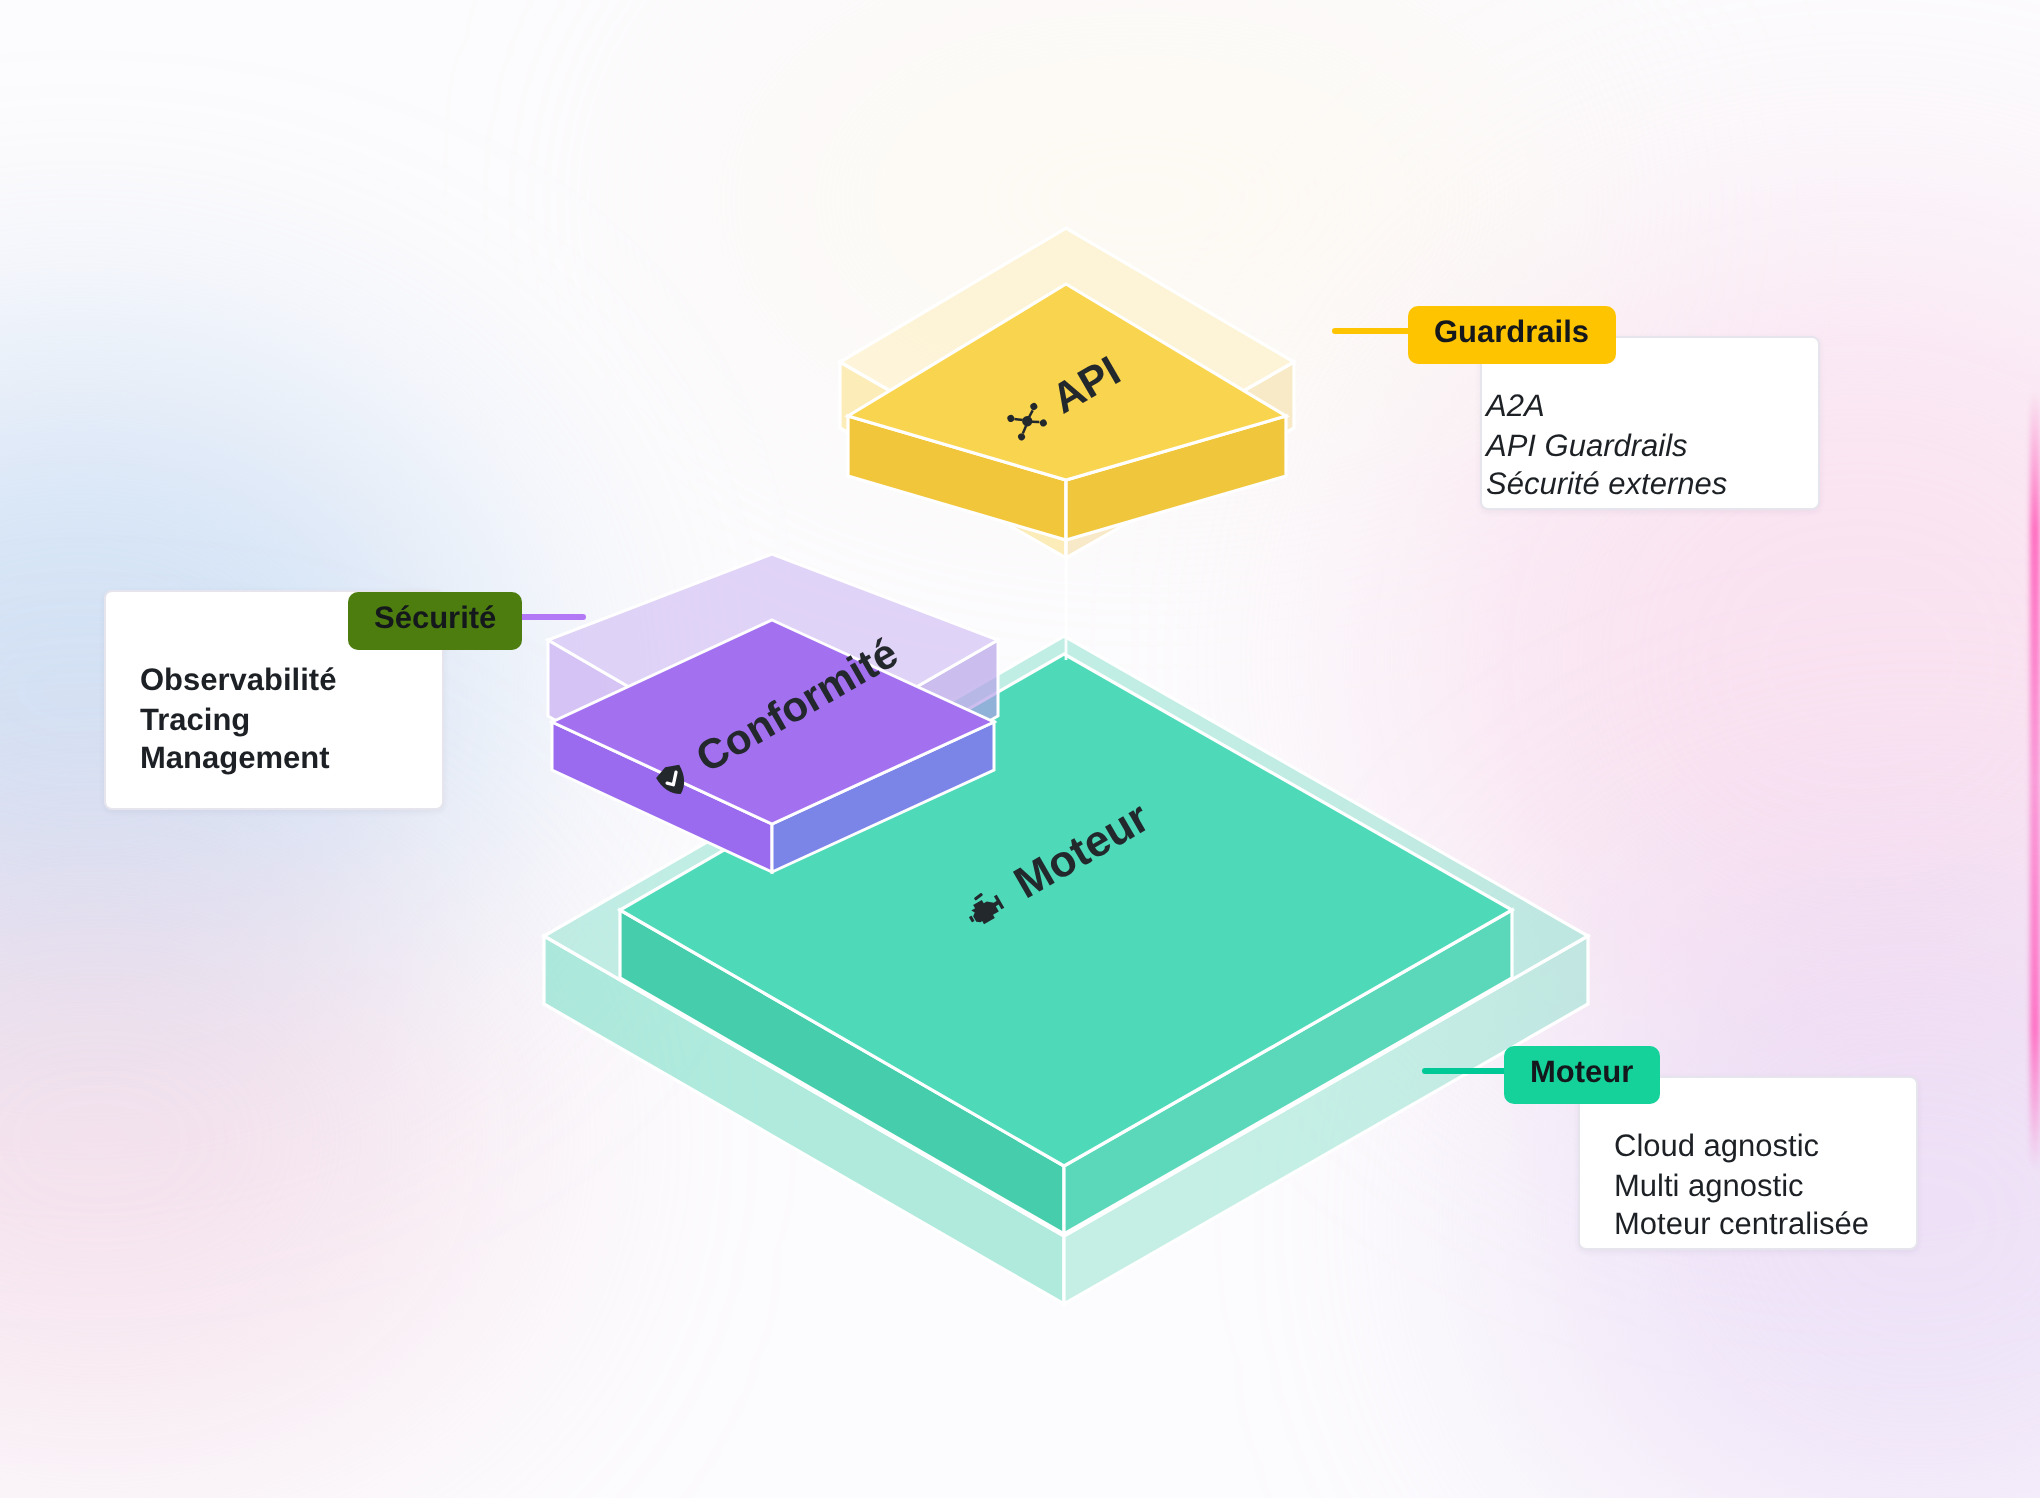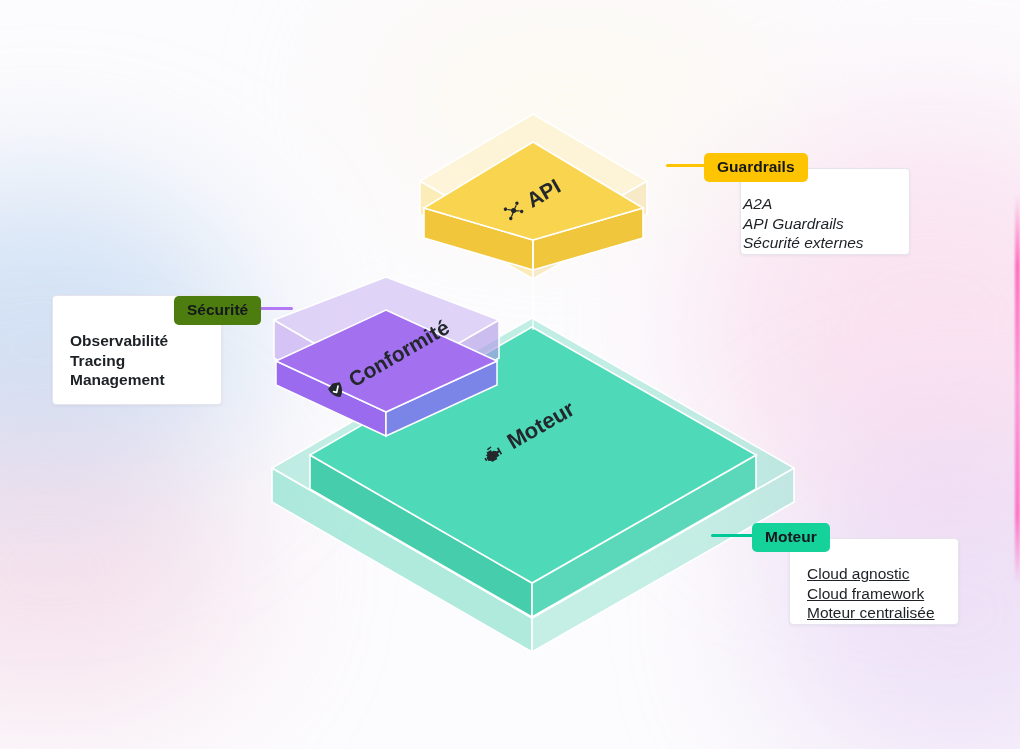--- a/index.html
+++ b/index.html
@@ -155,21 +155,21 @@
   
   .securite-line  { left: 248px; top: 307px; width: 45px; background: #B378F5; }
   .securite-badge { left: 174px; top: 296px; background: #4d7c0f; }
   .securite-card  { left: 52px; top: 295px; width: 170px; height: 110px; }
   .securite-card .callout-list { padding: 35px 0 0 17px; font-weight: bold; }
 
   
   .socle-line  { left: 711px; top: 534px; width: 55px; background: #00C896; }
   .socle-badge { left: 752px; top: 523px; background: #15D19A; }
   .socle-card  { left: 789px; top: 538px; width: 170px; height: 87px; }
-  .socle-card .callout-list { padding: 25px 0 0 17px; text-decoration: underline; }
+  .socle-card .callout-list { padding: 25px 0 0 17px; }
 </style>
 </head>
 <body>
 
 <div class="stage">
 
   <div class="wash wash-blue"></div>
   <div class="wash wash-pink-left"></div>
   <div class="wash wash-pink-right"></div>
   <div class="wash wash-violet-right"></div>
@@ -278,20 +278,20 @@
       </ul>
     </div>
     <div class="callout-badge securite-badge">Sécurité</div>
   </div>
 
   <div class="callout">
     <div class="callout-line socle-line"></div>
     <div class="callout-card socle-card">
       <ul class="callout-list">
         <li>Cloud agnostic</li>
-        <li>Cloud framework</li>
+        <li>Multi agnostic</li>
         <li>Moteur centralisée</li>
       </ul>
     </div>
     <div class="callout-badge socle-badge">Moteur</div>
   </div>
 
 </div>
 
 </body></html>

